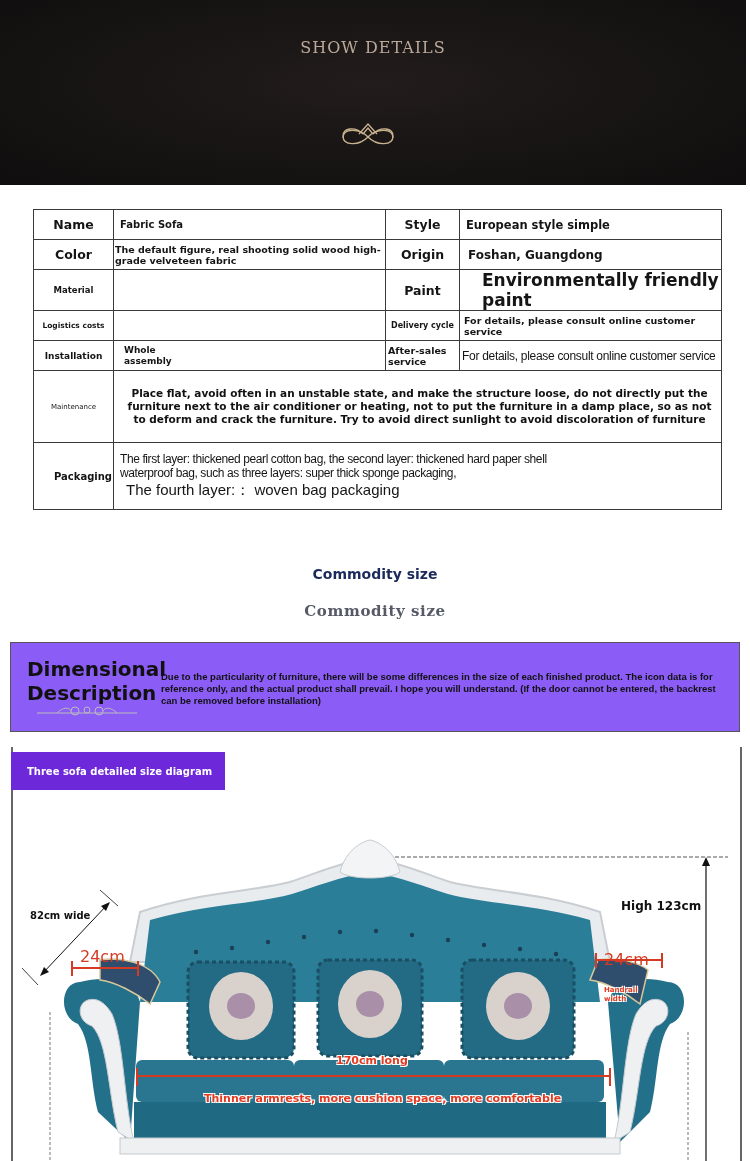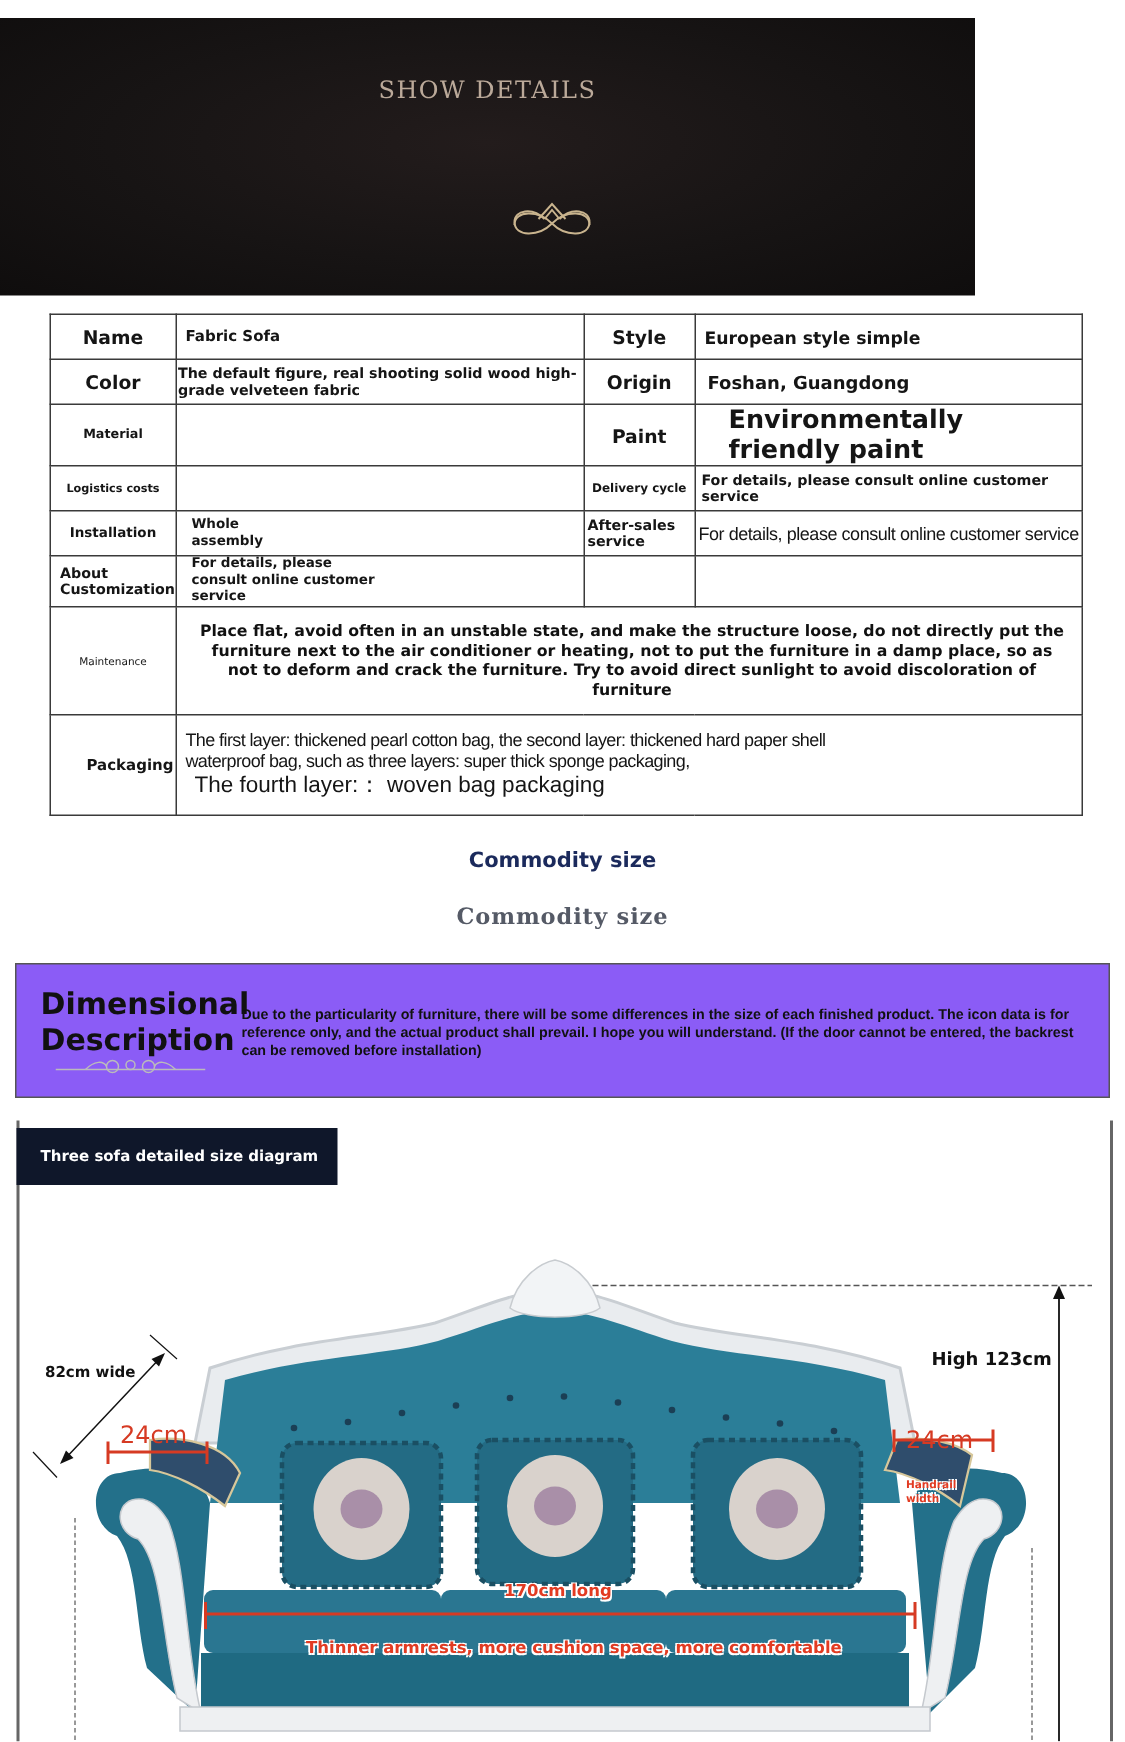--- a/index.html
+++ b/index.html
@@ -1,21 +1,21 @@
 <!DOCTYPE html>
 <html><head>
 <meta charset="utf-8">
 <style>
   * { box-sizing: border-box; margin: 0; padding: 0; }
   html, body { width: 750px; height: 1161px; background: #ffffff; overflow: hidden; }
   body { position: relative; font-family: "DejaVu Sans", sans-serif; color: #111; }
 
   
-  .hero { position: absolute; left: 0; top: 0; width: 650px; height: 185px;
-    background: radial-gradient(ellipse at 50% 45%, #231c1c 0%, #171414 55%, #0f0d0d 100%); margin-top: 12px; }
+  .hero { position: absolute; left: 0; top: 0; width: 746px; height: 185px;
+    background: radial-gradient(ellipse at 50% 45%, #231c1c 0%, #171414 55%, #0f0d0d 100%); }
   .hero-kicker { position: absolute; top: 38px; width: 100%; text-align: center;
     font-family: "DejaVu Serif", serif; font-size: 16px; letter-spacing: 1px; color: #bba999; }
   .hero-title { position: absolute; top: 74px; width: 100%; text-align: center;
     font-family: "DejaVu Sans", sans-serif; font-weight: bold; font-size: 26px; color: #f2df9e; letter-spacing: 0.2px; }
   .hero-ornament { position: absolute; left: 337px; top: 120px; width: 62px; height: 30px; }
 
   
   .params { position: absolute; left: 33px; top: 209px; width: 689px; border-collapse: collapse;
     font-family: "DejaVu Sans", sans-serif; }
   .params td { border: 1.5px solid #3a3a3a; vertical-align: middle; }
@@ -55,21 +55,21 @@
     border: 1.5px solid #555; background: #8b5cf6; }
   .dim-title { position: absolute; left: 16px; top: 14px; font-family: "DejaVu Sans", sans-serif;
     font-weight: bold; font-size: 20px; line-height: 24px; color: #111; }
   .dim-flourish { position: absolute; left: 26px; top: 62px; width: 100px; height: 14px; }
   .dim-text { position: absolute; left: 150px; top: 28px; width: 570px; font-family: Liberation Sans, sans-serif;
     font-weight: bold; font-size: 9.5px; line-height: 12px; color: #111; }
 
   
   .diagram { position: absolute; left: 0; top: 742px; width: 750px; height: 419px; }
   .diagram-badge { position: absolute; left: 11px; top: 10px; width: 214px; height: 38px;
-    background: #0f172a; color: #fff; font-family: "DejaVu Sans", sans-serif; font-weight: bold; font-size: 10px;
+    background: #6d28d9; color: #fff; font-family: "DejaVu Sans", sans-serif; font-weight: bold; font-size: 10px;
     padding: 14px 0 0 16px; }
   .frame-left { position: absolute; left: 11px; top: 5px; width: 1.5px; height: 414px; background: #666; }
   .frame-right { position: absolute; left: 740px; top: 5px; width: 1.5px; height: 414px; background: #666; }
   .dim-label { position: absolute; font-family: "DejaVu Sans", sans-serif; font-weight: bold; color: #111; }
   .red-label { position: absolute; font-family: "DejaVu Sans", sans-serif; color: #d63a23; }
   .red-outline { color: #e23b22; font-weight: bold; text-shadow: -1px -1px 0 #fff, 1px -1px 0 #fff, -1px 1px 0 #fff, 1px 1px 0 #fff; }
   svg.sofa { position: absolute; left: 0; top: 0; }
 </style>
 </head>
 <body>
@@ -110,26 +110,20 @@
     <td class="lbl lbl-sm" style="font-size:7.5px">Logistics costs</td>
     <td class="val"></td>
     <td class="lbl lbl-sm" style="font-size:8px">Delivery cycle</td>
     <td class="val val-md" style="padding-left:4px;padding-right:20px;font-size:9.5px">For details, please consult online customer service</td>
   </tr>
   <tr class="r5">
     <td class="lbl lbl-sm" style="font-size:9px">Installation</td>
     <td class="val val-sm" style="padding-right:180px">Whole assembly</td>
     <td class="lbl" style="text-align:left;padding-left:2px;font-size:9.5px;line-height:11px">After-sales service</td>
     <td class="val val-arial">For details, please consult online customer service</td>
-  </tr>
-  <tr class="r6">
-    <td class="lbl" style="text-align:left;padding-left:6px;font-size:9.5px;line-height:11px">About Customization</td>
-    <td class="val val-sm" style="padding-right:130px">For details, please consult online customer service</td>
-    <td class="lbl"></td>
-    <td class="val"></td>
   </tr>
   <tr class="r7">
     <td class="lbl lbl-xs">Maintenance</td>
     <td colspan="3" class="val-maint">Place flat, avoid often in an unstable state, and make the structure loose, do not directly put the furniture next to the air conditioner or heating, not to put the furniture in a damp place, so as not to deform and crack the furniture. Try to avoid direct sunlight to avoid discoloration of furniture</td>
   </tr>
   <tr class="r8">
     <td class="lbl" style="font-size:10px;text-align:right;padding-right:1px">Packaging</td>
     <td colspan="3" class="val-pack">
       <div class="pack-line">The first layer: thickened pearl cotton bag, the second layer: thickened hard paper shell</div>
       <div class="pack-line">waterproof bag, such as three layers: super thick sponge packaging,</div>

